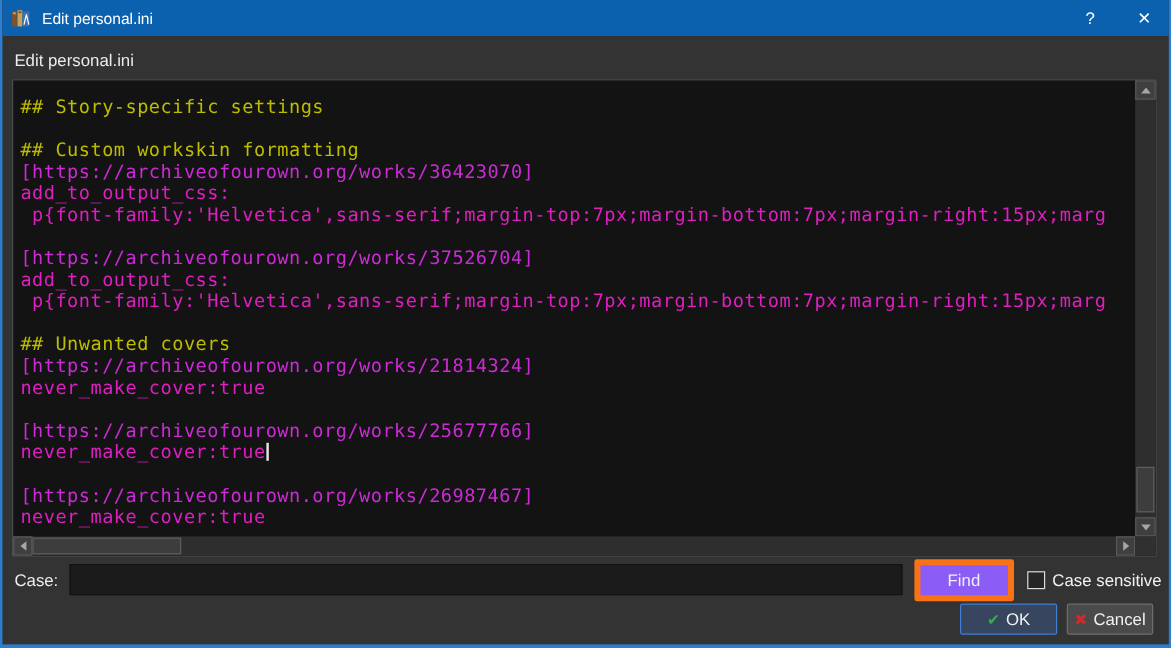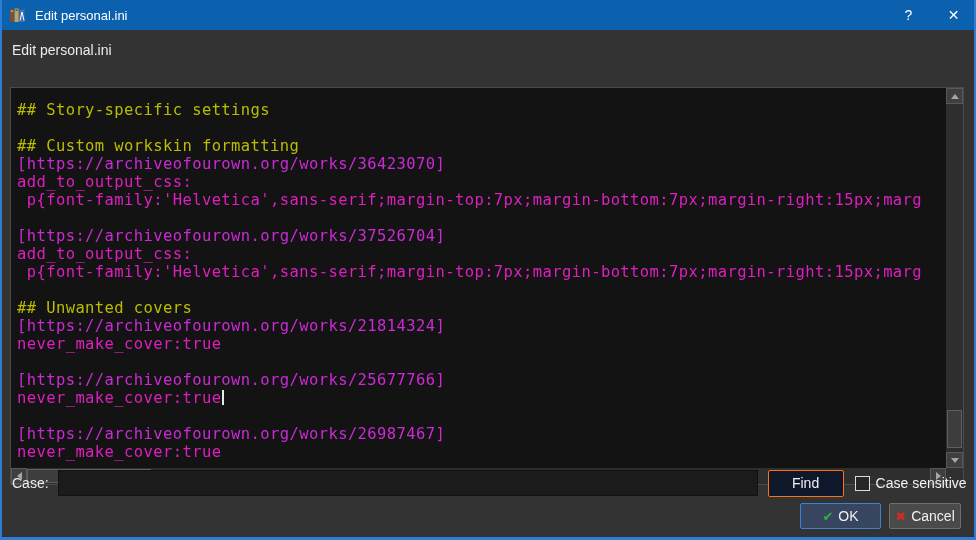--- a/index.html
+++ b/index.html
@@ -19,21 +19,21 @@
   }
   .titlebar .app-icon{width:17px;height:17px;margin-left:9px;flex:0 0 auto;}
   .titlebar .title{margin-left:9px;font-size:13px;flex:1 1 auto;white-space:nowrap;}
   .cap-btn{width:45px;height:30px;display:flex;align-items:center;justify-content:center;
     font-size:14px;color:#ffffff;cursor:default;}
   
   .header-label{position:absolute;left:10px;top:42px;font-size:14px;color:#ececec;}
   
   .editor{
     position:absolute;left:8px;top:66px;width:954px;height:398px;
-    background:#131313;border:1px solid #4b4b4b;box-sizing:border-box;margin-top:21px;
+    background:#131313;border:1px solid #4b4b4b;box-sizing:border-box;
   }
   .code{
     position:absolute;left:0;top:0;right:17px;bottom:16px;overflow:hidden;
     padding:13px 0 0 6px;
     font-family:"DejaVu Sans Mono",monospace;font-size:15.5px;line-height:18px;
     white-space:pre;letter-spacing:.4px;
   }
   .line{height:18px;}
   .line.comment{color:var(--comment,#bcbc00);}
   .line.section{color:var(--section,#cb2ad6);}
@@ -62,22 +62,22 @@
   
   .find-row{position:absolute;left:10px;top:470px;width:956px;height:26px;
     display:flex;align-items:center;}
   .find-label{color:#ececec;font-size:14px;flex:0 0 auto;}
   .find-input{
     margin-left:9px;width:700px;height:26px;box-sizing:border-box;
     background:#1b1b1b;border:1px solid #121212;color:#e8e8e8;
     font-family:"Liberation Sans",sans-serif;font-size:13px;padding:0 6px;outline:none;
   }
   .find-btn{
-    margin-left:10px;width:74px;height:25px;background:#0f172a;
-    border:1px solid #f97316;border-radius:2px;color:#f0f0f0;font-size:14px;
+    margin-left:10px;width:74px;height:25px;background:#8b5cf6;
+    border:5px solid #f97316;border-radius:2px;color:#f0f0f0;font-size:14px;
     font-family:"Liberation Sans",sans-serif;display:flex;align-items:center;justify-content:center;
   }
   .case-wrap{margin-left:11px;display:flex;align-items:flex-end;}
   .checkbox{width:13px;height:13px;background:#262626;border:1px solid #dcdcdc;
     box-sizing:content-box;}
   .case-label{margin-left:6px;color:#f2f2f2;font-size:14px;white-space:nowrap;}
   
   .btn-row{position:absolute;right:13px;top:503px;display:flex;gap:8px;}
   .dlg-btn{height:26px;border-radius:2px;color:#f0f0f0;font-size:14px;
     font-family:"Liberation Sans",sans-serif;display:flex;align-items:center;

